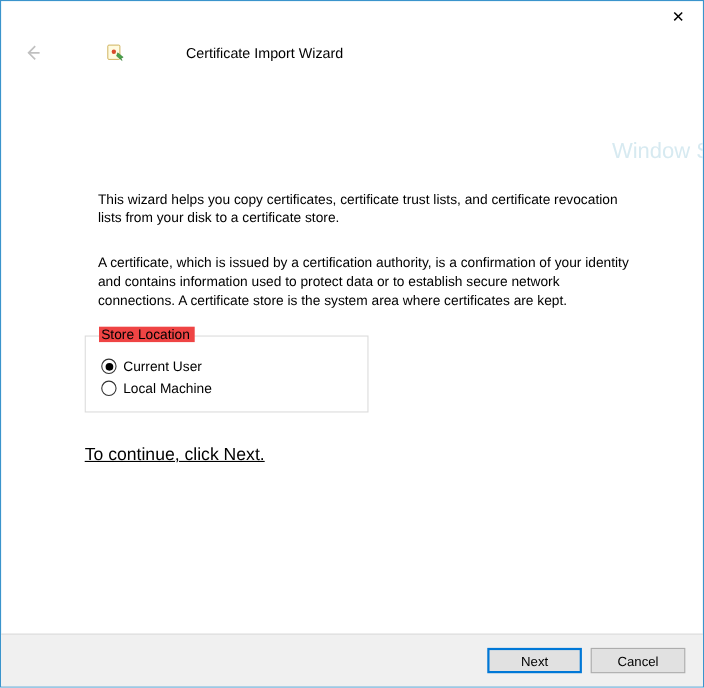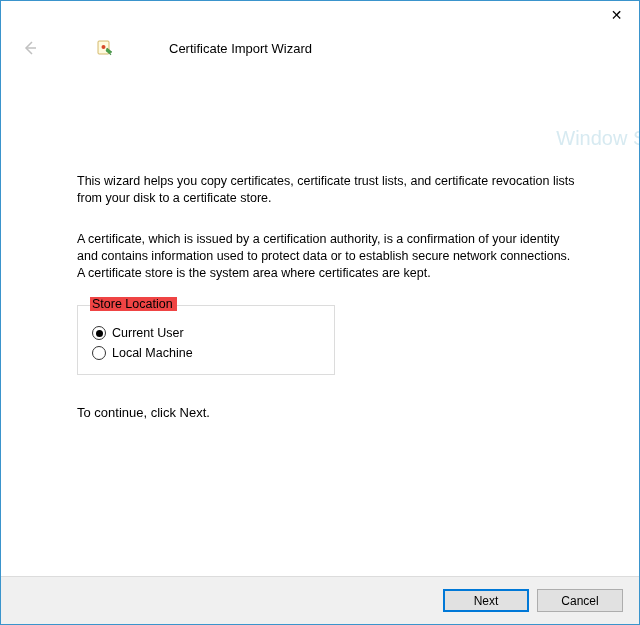--- a/index.html
+++ b/index.html
@@ -71,21 +71,21 @@
       right: -94px;
       top: 2px;
       color: #d7eaf1;
       font-size: 20px;
       font-weight: 400;
     }
     .para {
       font-size: 12.5px;
       color: #000;
       line-height: 1.35;
-      margin: 0 0 24px 0;
+      margin: 0 0 24px 12px;
     }
     .fieldset {
       border: 1px solid #dcdcdc;
       padding: 0 12px 14px 12px;
       width: 258px;
       margin: 0 0 30px 0;
       position: relative;
     }
     .legend {
       position: relative;
@@ -115,22 +115,23 @@
     }
     .radio.checked::after {
       content: "";
       width: 7px;
       height: 7px;
       background: #000;
       border-radius: 50%;
     }
     .radio-label { font-size: 12.5px; text-align: center; }
     .continue-text {
-      font-size: 13px;
+      font-size: 16px;
       margin-top: 4px;
+      text-decoration: underline;
     }
     .footer {
       position: absolute;
       bottom: 1px;
       left: 1px;
       right: 1px;
       height: 48px;
       background: #f0f0f0;
       border-top: 1px solid #dcdcdc;
       display: flex;

